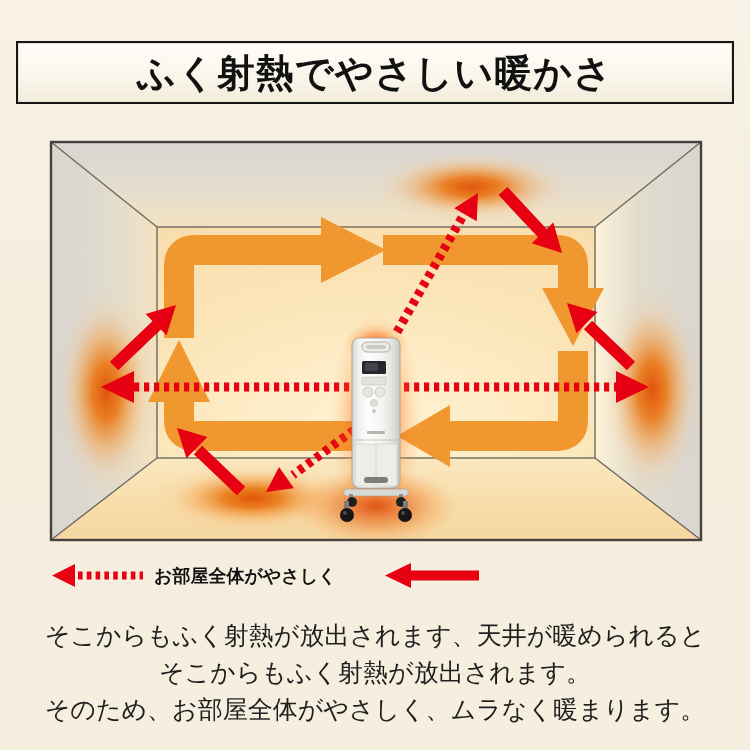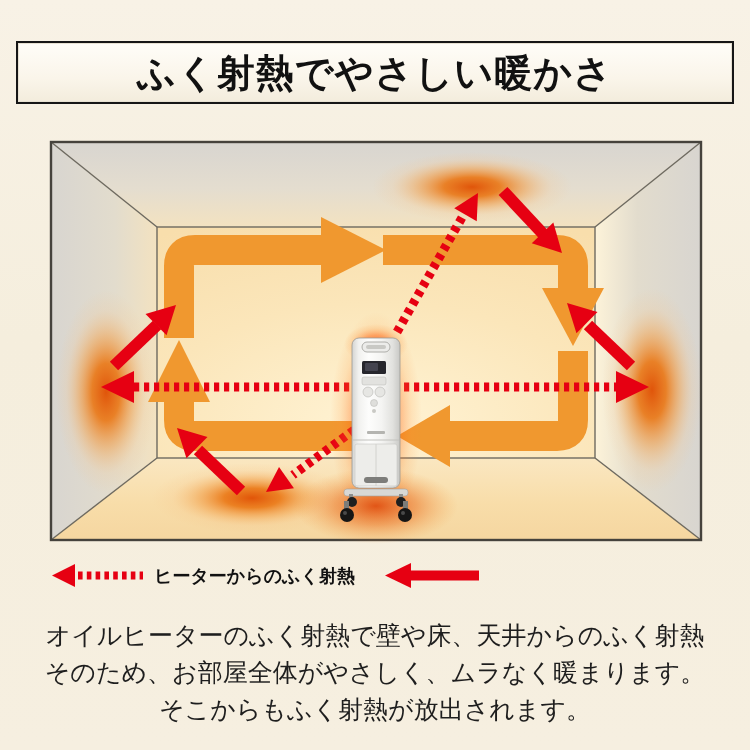--- a/index.html
+++ b/index.html
@@ -188,28 +188,28 @@
       <line x1="376" y1="444" x2="376" y2="486" stroke="#d2d2ce" stroke-width="1"></line>
       <rect x="364" y="477" width="24" height="6" rx="3" fill="#7d7d7a"></rect>
     </g>
   </svg>
 
   <div class="legend-item legend-heater">
     <svg width="93" height="27">
       <polygon points="0,13.5 23,2 23,25" fill="#e60012"></polygon>
       <line x1="26" y1="13.5" x2="91" y2="13.5" stroke="#e60012" stroke-width="8" stroke-dasharray="4.6 4.2"></line>
     </svg>
-    <span class="label">ヒーターからのふく射熱</span>
+    <span class="label">お部屋全体がやさしく</span>
   </div>
   <div class="legend-item legend-walls">
     <svg width="97" height="27">
       <polygon points="0,13.5 26,1 26,26" fill="#e60012"></polygon>
       <rect x="24" y="8.5" width="70" height="10" fill="#e60012"></rect>
     </svg>
   </div>
 
   <div class="description">
-    <div>オイルヒーターのふく射熱で壁や床、天井からのふく射熱</div>
+    <div>そこからもふく射熱が放出されます、天井が暖められると</div>
+    <div>そこからもふく射熱が放出されます。</div>
     <div>そのため、お部屋全体がやさしく、ムラなく暖まります。</div>
-    <div>そこからもふく射熱が放出されます。</div>
   </div>
 
 </div>
 
 </body></html>

